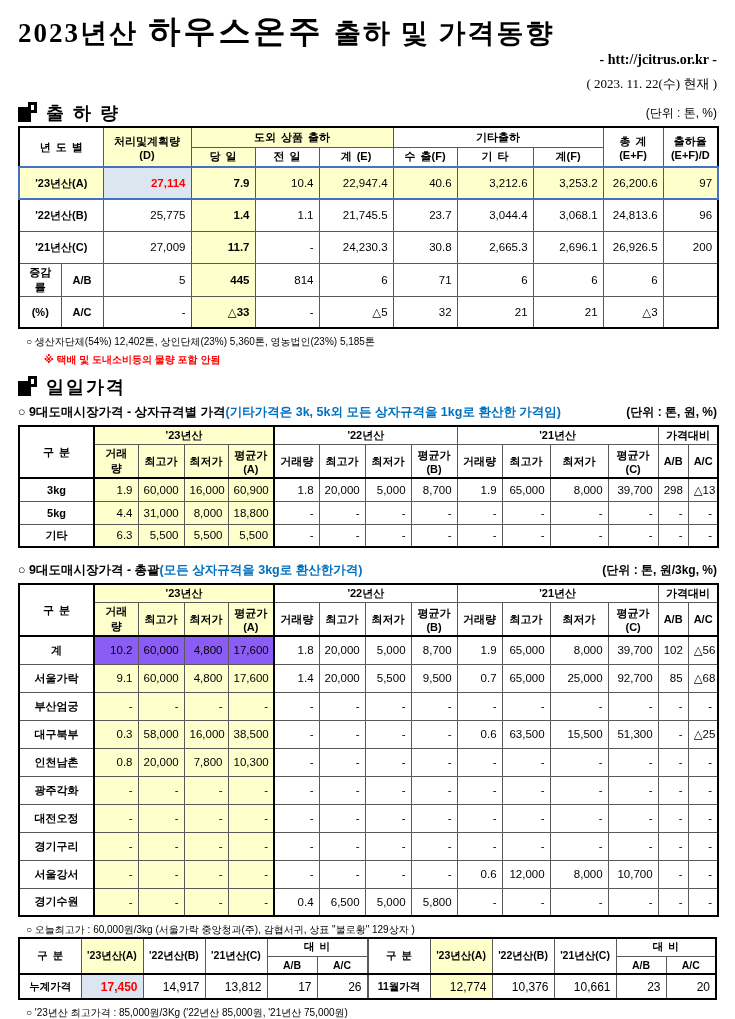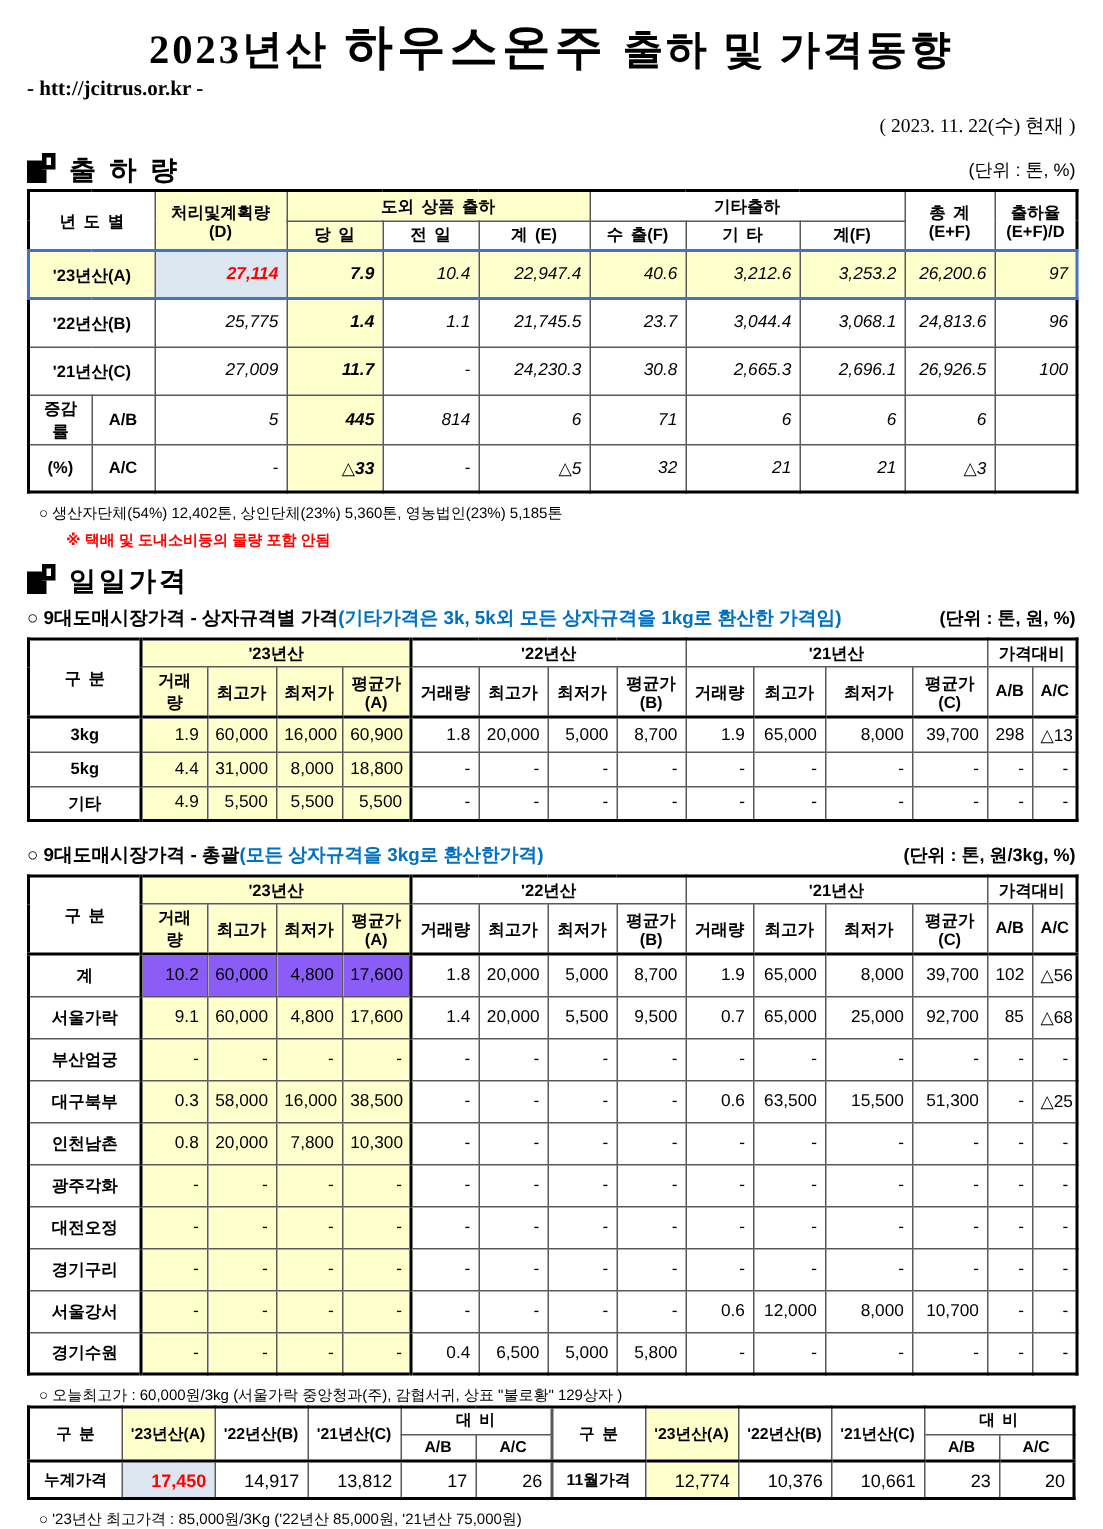--- a/index.html
+++ b/index.html
@@ -5,24 +5,24 @@
   * { box-sizing: border-box; }
   html,body { margin:0; padding:0; }
   body {
     width:735px; height:1019px; overflow:hidden;
     background:#fff; color:#000;
     font-family:"Liberation Sans","DejaVu Sans",sans-serif;
   }
   .page { padding:10px 18px 0 18px; }
 
   
-  .title-block { text-align:center; margin-top:4px; line-height:1.1; }
+  .title-block { text-align:left; margin-top:4px; line-height:1.1; }
   .t-year, .t-rest { font-size:27px; font-weight:bold; letter-spacing:2px; font-family:"Liberation Serif","DejaVu Serif",serif; }
   .t-product { font-size:32px; font-weight:900; letter-spacing:3px; margin:0 6px; }
-  .url-line { text-align:left; font-size:14px; font-weight:bold; margin-top:3px; font-family:"Liberation Serif","DejaVu Serif",serif; }
+  .url-line { text-align:right; font-size:14px; font-weight:bold; margin-top:3px; font-family:"Liberation Serif","DejaVu Serif",serif; }
   .asof-line { text-align:right; font-size:13px; margin-top:7px; font-family:"Liberation Serif","DejaVu Serif",serif; }
 
   
   .sec-head { display:flex; align-items:flex-end; margin-top:9px; margin-bottom:4px; }
   .sec-title { font-size:18px; font-weight:900; letter-spacing:2px; line-height:1; }
   .unit { margin-left:auto; font-size:12px; align-self:flex-end; white-space:pre; }
   .sqicon { position:relative; display:inline-block; width:19px; height:20px; margin-right:9px; flex:none; }
   .sqicon .b { position:absolute; left:0; bottom:0; width:13px; height:15px; background:#000; }
   .sqicon .w { position:absolute; right:0; top:0; width:9px; height:11px; background:#fff; border:3px solid #000; }
 
@@ -44,21 +44,21 @@
   .gs { border-left:1px solid #000; }
   .dotl { border-left:1px dotted #777; }
   tr.dott th, tr.dott td { border-top:1px dotted #777; }
   tr.ht th, tr.ht td { border-top:2px solid #000; }
   tr.row-a th, tr.row-a td { background:#FFFFCC; border-top:2px solid #4472C4; border-bottom:2px solid #4472C4; }
   tr.row-a th { border-left:2px solid #4472C4; }
   tr.row-a td:last-child { border-right:2px solid #4472C4; }
   tr.row-sum td.y { background:#8b5cf6; }
 
   .t1 th { height:20px; }
-  .t1 td { height:32px;font-style:italic; }
+  .t1 td { height:32px; }
   .t2 th { height:17px; }
   .t2 td { height:23px; }
   .t3 td { height:28px; }
   .t4 th { height:18px; font-size:10.5px; }
   .t4 td { height:25px; font-size:12px; }
 
   .twotables { display:flex; }
   .twotables table:first-child { border-right:1.5px solid #000; }
   .twotables table:last-child { border-left:1.5px solid #000; }
 
@@ -149,21 +149,21 @@
         <tr>
           <th colspan="2">'21년산(C)</th>
           <td>27,009</td>
           <td class="y bd">11.7</td>
           <td>-</td>
           <td class="dotl">24,230.3</td>
           <td class="dotl">30.8</td>
           <td>2,665.3</td>
           <td class="dotl">2,696.1</td>
           <td class="dotl">26,926.5</td>
-          <td>100</td>
+          <td>200</td>
         </tr>
         <tr>
           <th>증감률</th>
           <th>A/B</th>
           <td>5</td>
           <td class="y bd">445</td>
           <td>814</td>
           <td class="dotl">6</td>
           <td class="dotl">71</td>
           <td>6</td>
@@ -275,21 +275,21 @@
           <td>-</td>
           <td class="gs">-</td>
           <td>-</td>
           <td>-</td>
           <td>-</td>
           <td class="gs">-</td>
           <td class="dotl">-</td>
         </tr>
         <tr>
           <th>기타</th>
-          <td class="y tl">4.9</td>
+          <td class="y tl">6.3</td>
           <td class="y">5,500</td>
           <td class="y">5,500</td>
           <td class="y tr">5,500</td>
           <td class="gs">-</td>
           <td>-</td>
           <td>-</td>
           <td>-</td>
           <td class="gs">-</td>
           <td>-</td>
           <td>-</td>

